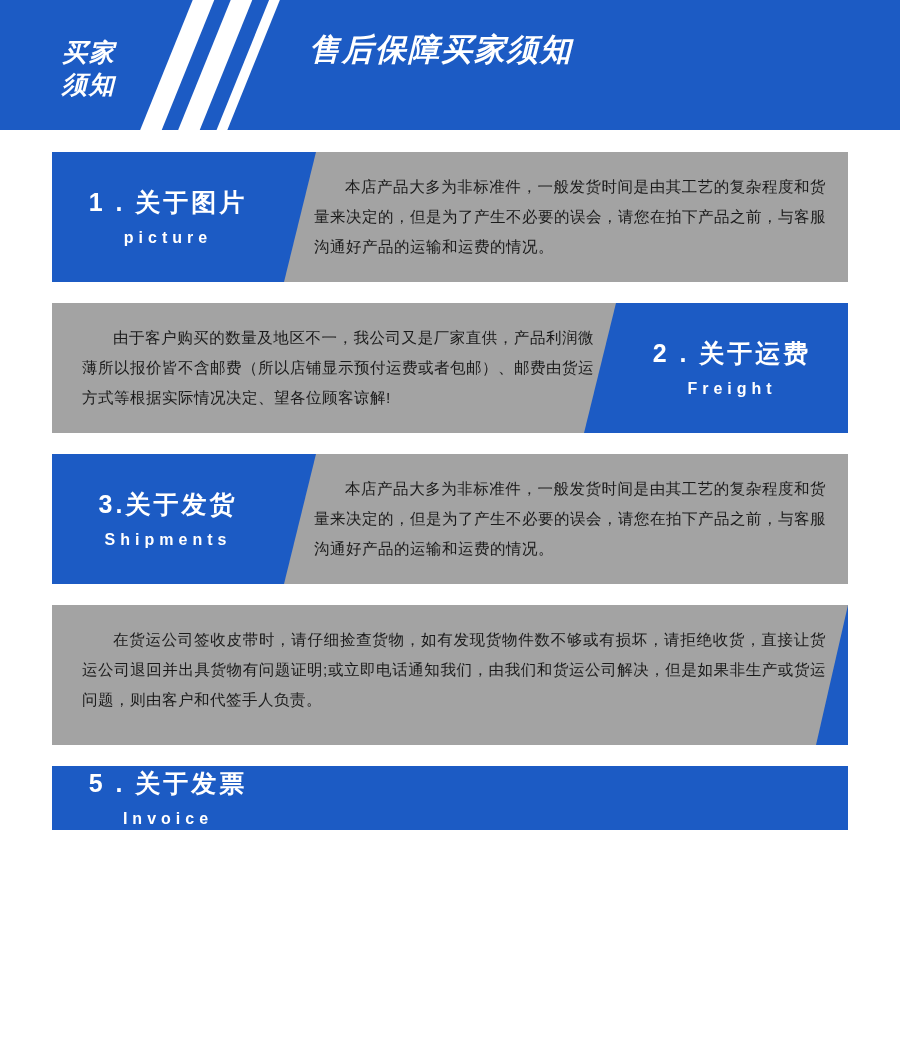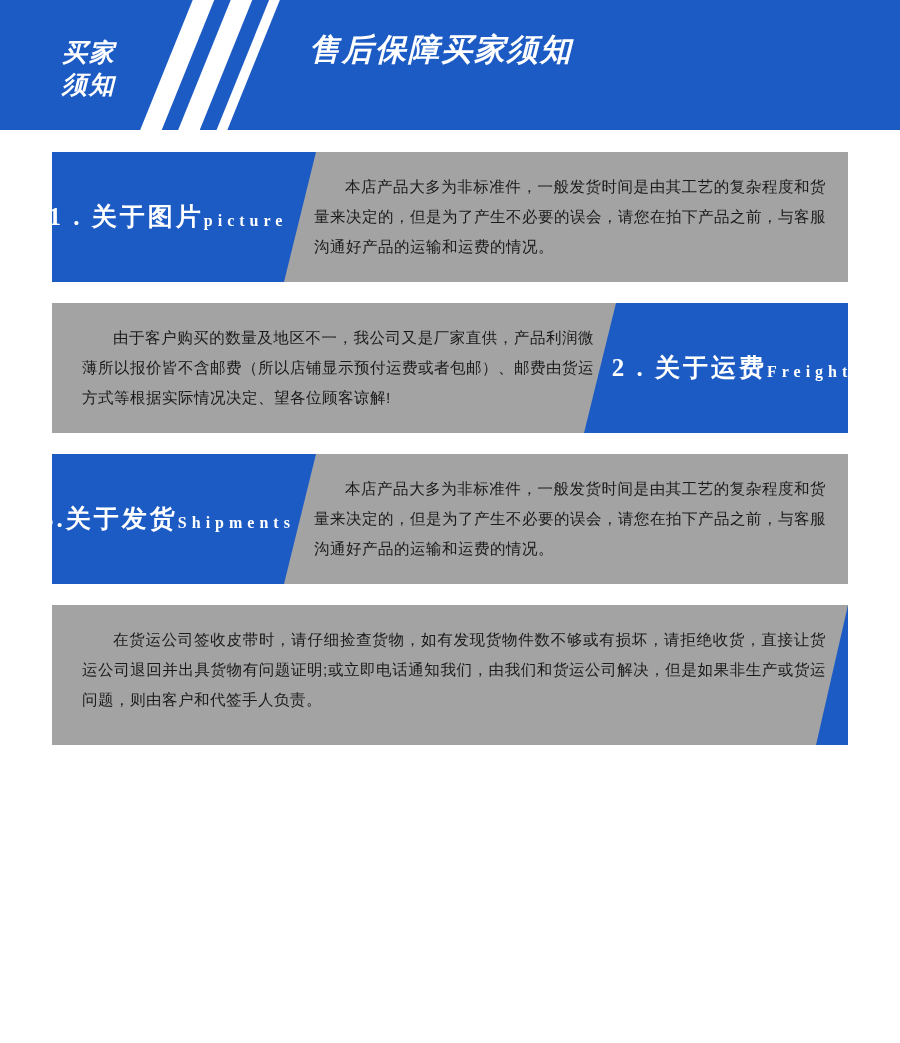--- a/index.html
+++ b/index.html
@@ -93,27 +93,26 @@
   }
   .section-inner {
     position: relative;
     display: flex;
     align-items: stretch;
   }
   .label-col {
     width: 232px;
     flex: 0 0 232px;
     display: flex;
-    flex-direction: row;
+    flex-direction: column;
     justify-content: center;
     align-items: center;
     color: #ffffff;
     padding: 0 3px;
     box-sizing: border-box;
-    font-family: Liberation Serif, serif;
   }
   .label-cn {
     font-size: 25px;
     font-weight: bold;
     letter-spacing: 3px;
     line-height: 34px;
     white-space: nowrap;
   }
   .label-en {
     font-size: 16px;
@@ -232,17 +231,21 @@
         <div class="text-col">
           <div class="text-box">
             <p class="indent">在货运公司签收皮带时，请仔细捡查货物，如有发现货物件数不够或有损坏，请拒绝收货，直接让货运公司退回并出具货物有问题证明;或立即电话通知我们，由我们和货运公司解决，但是如果非生产或货运问题，则由客户和代签手人负责。</p>
           </div>
         </div>
       </div>
     </div>
 
     <div class="section sec-5 notch-left">
       <div class="section-inner">
+        <div class="label-col">
+          <div class="label-cn">5 . 关于发票</div>
+          <div class="label-en">Invoice</div>
+        </div>
       </div>
     </div>
 
   </div>
 </div>
 
 </body></html>

